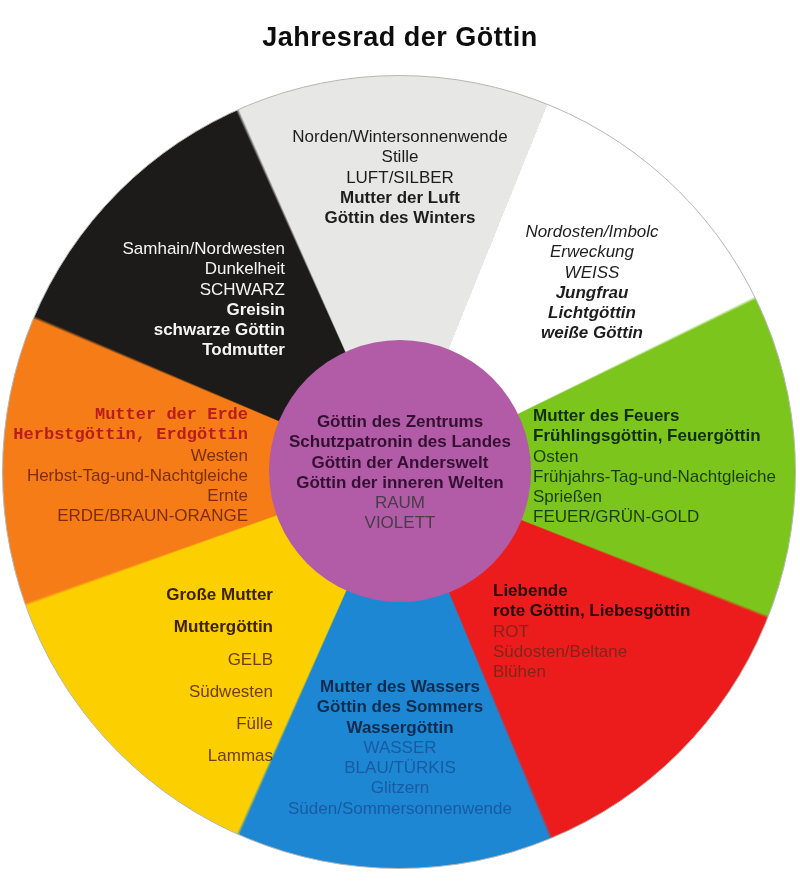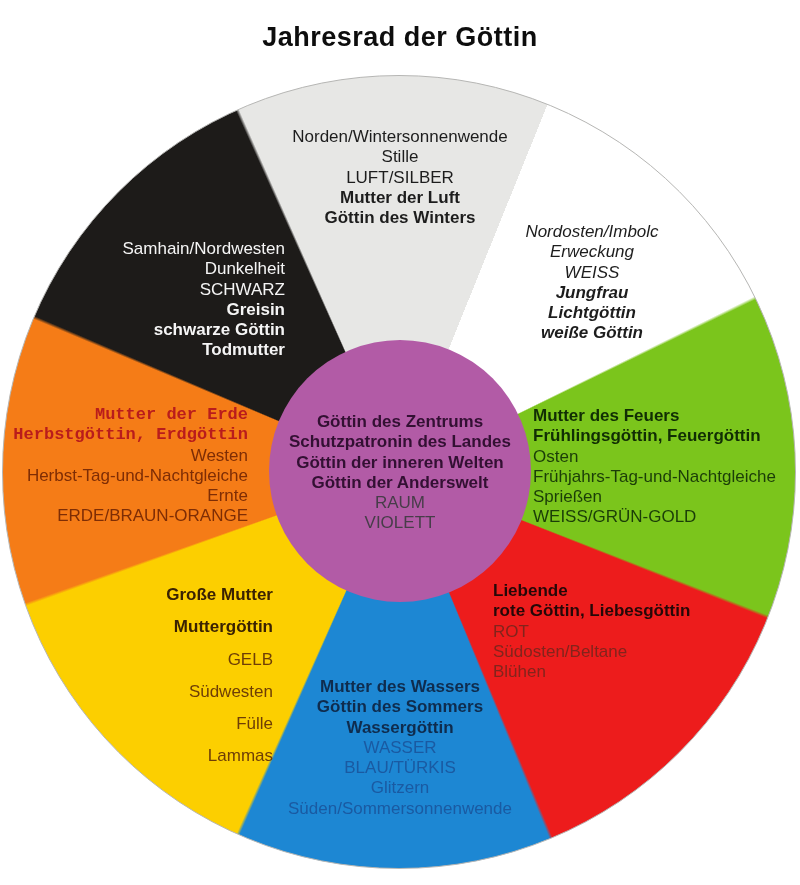--- a/index.html
+++ b/index.html
@@ -89,21 +89,21 @@
     <div class="ln b">Lichtgöttin</div>
     <div class="ln b">weiße Göttin</div>
   </div>
 
   <div class="seg-text t-osten">
     <div class="ln b">Mutter des Feuers</div>
     <div class="ln b">Frühlingsgöttin, Feuergöttin</div>
     <div class="ln">Osten</div>
     <div class="ln">Frühjahrs-Tag-und-Nachtgleiche</div>
     <div class="ln">Sprießen</div>
-    <div class="ln">WEISS/GRÜN-GOLD</div>
+    <div class="ln">FEUER/GRÜN-GOLD</div>
   </div>
 
   <div class="seg-text t-suedosten">
     <div class="ln b">Liebende</div>
     <div class="ln b">rote Göttin, Liebesgöttin</div>
     <div class="ln">ROT</div>
     <div class="ln">Südosten/Beltane</div>
     <div class="ln">Blühen</div>
   </div>
 
@@ -140,19 +140,19 @@
     <div class="ln">Dunkelheit</div>
     <div class="ln">SCHWARZ</div>
     <div class="ln b">Greisin</div>
     <div class="ln b">schwarze Göttin</div>
     <div class="ln b">Todmutter</div>
   </div>
 
   <div class="seg-text t-center">
     <div class="ln b">Göttin des Zentrums</div>
     <div class="ln b">Schutzpatronin des Landes</div>
+    <div class="ln b">Göttin der Anderswelt</div>
     <div class="ln b">Göttin der inneren Welten</div>
-    <div class="ln b">Göttin der Anderswelt</div>
     <div class="ln">RAUM</div>
     <div class="ln">VIOLETT</div>
   </div>
 
 </div>
 
 </body></html>

